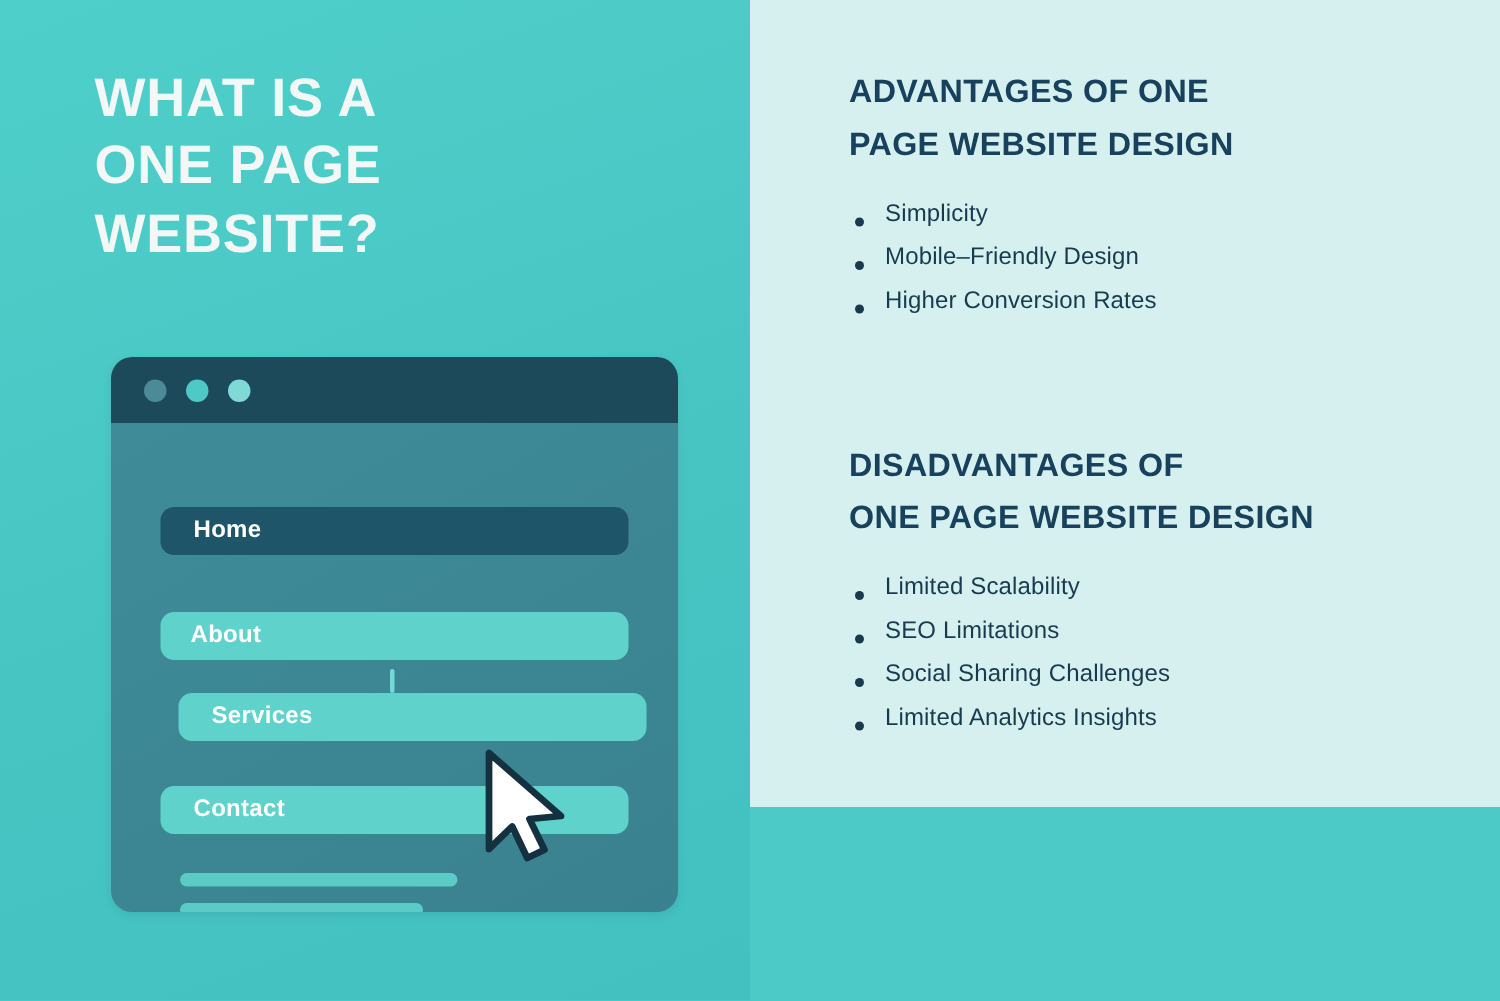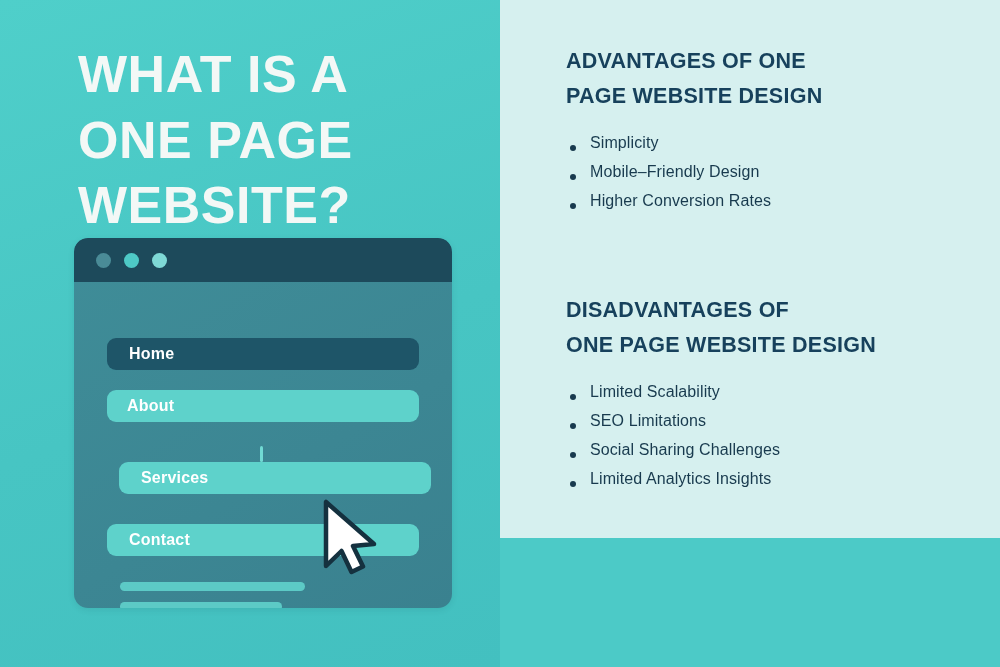--- a/index.html
+++ b/index.html
@@ -25,25 +25,25 @@
   .left-panel {
     position: relative;
     width: 500px;
     height: 667px;
     background: linear-gradient(160deg, #4fcfca 0%, #47c5c3 55%, #43c0c0 100%);
     flex: 0 0 500px;
     overflow: hidden;
   }
   .hero-title {
     position: absolute;
-    left: 78px;
+    left: 63px;
     top: 42px;
     width: 400px;
     color: #f3f8f6;
-    font-size: 52px;
+    font-size: 36px;
     font-weight: bold;
     line-height: 1.26;
     letter-spacing: 0.5px;
     text-transform: uppercase;
     white-space: pre-line;
   }
 
   
   .browser {
     position: absolute;
@@ -94,21 +94,21 @@
     font-size: 16px;
     font-weight: bold;
     letter-spacing: 0.2px;
   }
   .nav-btn.active {
     background: #1e5568;
     top: 56px;
   }
   .nav-btn.idle-1 {
     background: #5ed2cb;
-    top: 108px;
+    top: 126px;
     padding-left: 20px;
   }
   .nav-btn.idle-2 {
     background: #5ed2cb;
     top: 180px;
     margin-left: 12px;
   }
   .nav-btn.idle-3 {
     background: #5ed2cb;
     top: 242px;

